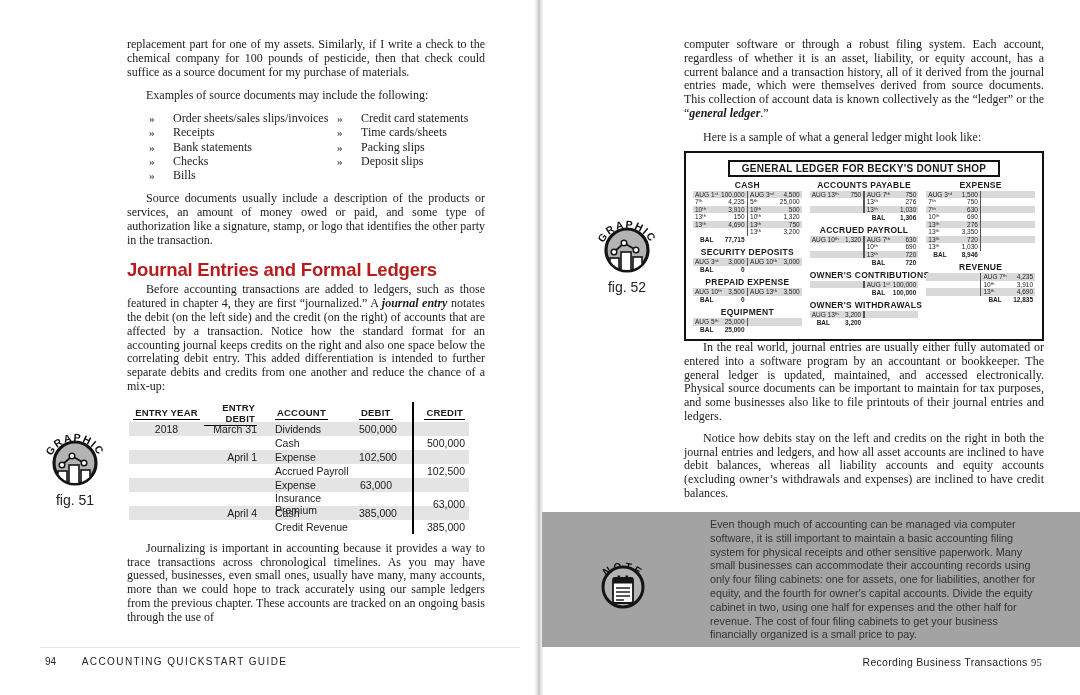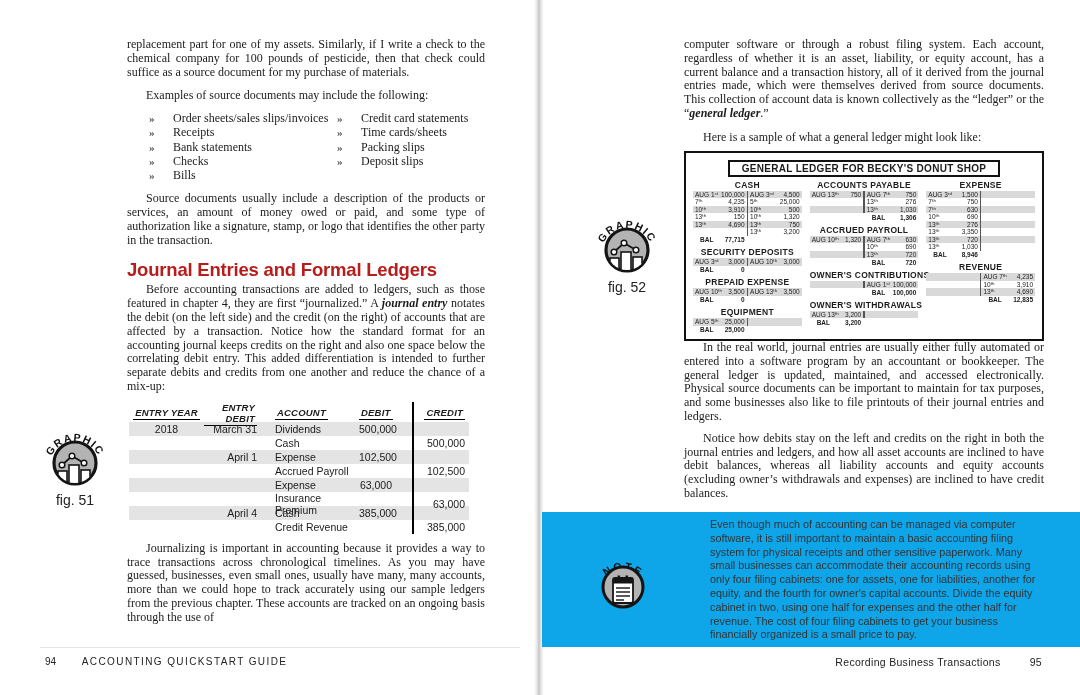--- a/index.html
+++ b/index.html
@@ -24,21 +24,21 @@
   .bul-col.c1{width:188px;}
   .bul-col li{display:flex;font-size:12px;line-height:14.2px;}
   .bullet{width:24px;flex:0 0 24px;font-size:11px;color:#222;}
   
   .heading{font-family:"Liberation Sans",sans-serif;font-weight:bold;
     font-size:18.5px;letter-spacing:-0.2px;margin:12px 0 2px 0;color:#b91c1c;}
   
   .journal{position:relative;width:340px;margin:8px 0 0 2px;font-family:"Liberation Sans",sans-serif;}
   .jrow{display:grid;grid-template-columns:75px 65px 90px 53px 57px;height:14px;align-items:center;font-size:10.5px;}
   .jrow.hdr{height:16px;margin-bottom:4px;font-weight:bold;font-size:9.5px;}
-  .jrow.hdr .jc{font-style:italic;}
+  .jrow.hdr .jc{}
   .jrow.hdr .jc span{display:inline-block;border-bottom:1.6px solid #000;padding:0 2px 1px 2px;letter-spacing:0.2px;}
   .jrow.shade{background:#e4e4e4;}
   .jrow.gap{}
   .jc.c-year{text-align:center;}
   .jc.c-date{text-align:right;padding-right:12px;}
   .jc.c-acct{padding-left:6px;}
   .jc.c-dr{text-align:right;padding-right:20px;}
   .jc.c-cr{text-align:right;padding-right:4px;}
   .vrule{position:absolute;left:283px;top:0;bottom:0;width:2px;background:#000;}
   
@@ -59,31 +59,31 @@
   .arow{height:7.5px;}
   .balrow{height:8.5px;}
   .amid{background:#555;}
   .balrow .amid{background:transparent;}
   .acell,.balcell{display:flex;justify-content:space-between;align-items:center;
     padding:0 2px;font-family:"Liberation Sans",sans-serif;font-size:6.5px;
     white-space:nowrap;overflow:hidden;}
   .arow.stripe .acell{background:#d9d9d9;}
   .balcell{font-weight:bold;padding-left:7px;}
   
-  .notebox{position:absolute;left:542px;top:512px;width:538px;height:135px;background:#0ea5e9;}
+  .notebox{position:absolute;left:542px;top:512px;width:538px;height:135px;background:#a3a3a3;}
   .notetext{position:absolute;left:168px;top:6px;width:332px;
     font-family:"Liberation Sans",sans-serif;font-size:10.8px;line-height:13.8px;color:#333;}
   
   .footer-rule{position:absolute;left:40px;top:647px;width:480px;height:1px;background:#e4e4e4;}
   .footer-left{position:absolute;left:45px;top:656px;font-family:"Liberation Sans",sans-serif;
     font-size:10px;letter-spacing:1.4px;color:#222;}
   .footer-left .pnum{margin-right:22px;letter-spacing:0;}
   .footer-right{position:absolute;right:38px;top:656px;font-family:"Liberation Sans",sans-serif;
     font-size:10.5px;letter-spacing:0.3px;color:#222;text-align:right;}
-  .footer-right .pnum{margin-left:26px;}
+  .footer-right .pnum{font-family:Liberation Serif, serif;}
 </style>
 </head>
 <body>
 
 <div class="gutter"></div>
 
 <div class="content-left">
   <p class="para">replacement part for one of my assets. Similarly, if I write a check to the chemical company for 100 pounds of pesticide, then that check could suffice as a source document for my purchase of materials.</p>
   <p class="para indent mt10">Examples of source documents may include the following:</p>
   <div class="bul-wrap">

